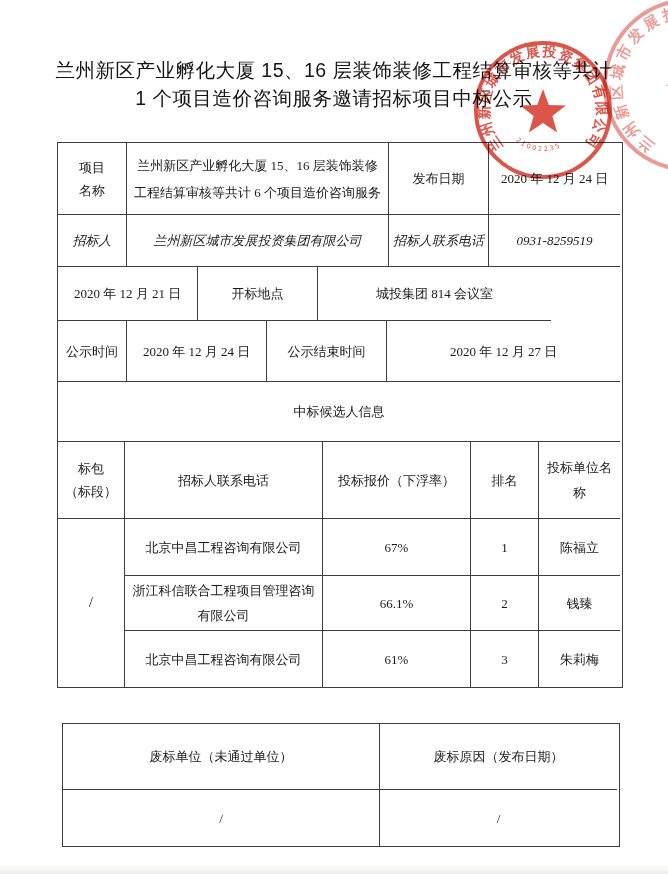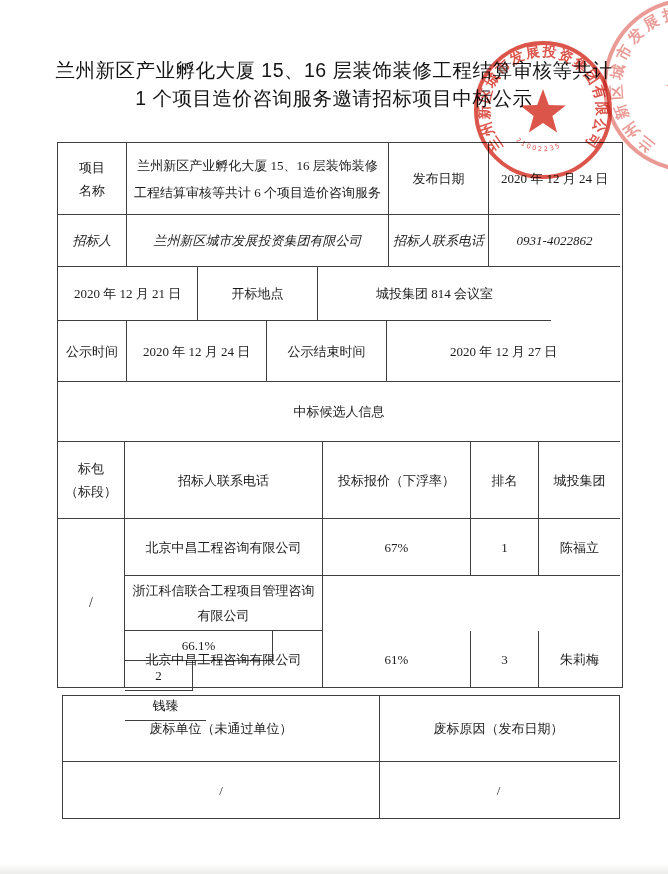--- a/index.html
+++ b/index.html
@@ -36,24 +36,24 @@
   .wB1{width:69px;} .wB2{width:140px;} .wB3{width:120px;} .wB4{width:233px;}
   .wC1{width:67px;} .wC2{width:198px;} .wC3{width:148px;} .wC4{width:68px;} .wC5{width:81px;}
   .wFull{width:562px;}
   .projname { line-height:27px; padding:4px 6px; }
   .bid-block { display:flex; height:168px; }
   .bid-left {
     box-sizing:border-box; width:67px; border-right:1px solid var(--line);
     display:flex; align-items:center; justify-content:center; font-size:14px;
   }
   .bid-rows { display:flex; flex-direction:column; width:495px; }
-  .br1 { height:57px; } .br2 { height:55px;flex-direction:column; } .br3 { height:56px; }
+  .br1 { height:57px; } .br2 { height:55px; } .br3 { height:56px; }
   .bidname { padding:2px 4px; }
   
-  .tbl-reject { left:62px; top:695px; width:556px;font-family:Liberation Serif, serif; }
+  .tbl-reject { left:62px; top:723px; width:556px;font-family:Liberation Serif, serif; }
   .rr1 { height:66px; } .rr2 { height:56px; }
   .wR1{width:317px;} .wR2{width:237px;}
   
   .stamp { position:absolute; mix-blend-mode:multiply; pointer-events:none; }
   .stamp-main { left:468px; top:35px; opacity:0.85; }
   .stamp-ghost { left:590px; top:-15px; opacity:0.5; }
   .s-ring { fill:none; stroke:var(--stamp-red); stroke-width:4px; }
   .s-star { fill:var(--stamp-red); }
   .s-text { fill:var(--stamp-red); font-size:14px; letter-spacing:1.5px;
             font-family:"Liberation Serif","DejaVu Serif",serif; font-weight:700; }
@@ -82,21 +82,21 @@
       </div>
       <div class="cell wA2 projname">兰州新区产业孵化大厦 15、16 层装饰装修工程结算审核等共计 6 个项目造价咨询服务</div>
       <div class="cell wA3">发布日期</div>
       <div class="cell wA4 nr nw">2020 年 12 月 24 日</div>
     </div>
 
     <div class="row r2">
       <div class="cell wA1">招标人</div>
       <div class="cell wA2">兰州新区城市发展投资集团有限公司</div>
       <div class="cell wA3">招标人联系电话</div>
-      <div class="cell wA4 nr nw">0931-4022862</div>
+      <div class="cell wA4 nr nw">0931-8259519</div>
     </div>
 
     <div class="row r3">
       <div class="cell wB2 nw">2020 年 12 月 21 日</div>
       <div class="cell wB3">开标地点</div>
       <div class="cell wB4 nr nw">城投集团 814 会议室</div>
     </div>
 
     <div class="row r4">
       <div class="cell wB1">公示时间</div>
@@ -110,21 +110,21 @@
     </div>
 
     <div class="row r6">
       <div class="cell wC1 stack">
         <span>标包</span>
         <span>（标段）</span>
       </div>
       <div class="cell wC2">招标人联系电话</div>
       <div class="cell wC3">投标报价（下浮率）</div>
       <div class="cell wC4">排名</div>
-      <div class="cell wC5 nr">城投集团</div>
+      <div class="cell wC5 nr">投标单位名称</div>
     </div>
 
     <div class="bid-block">
       <div class="bid-left">/</div>
       <div class="bid-rows">
 
         <div class="row br1">
           <div class="cell wC2 bidname">北京中昌工程咨询有限公司</div>
           <div class="cell wC3">67%</div>
           <div class="cell wC4">1</div>

